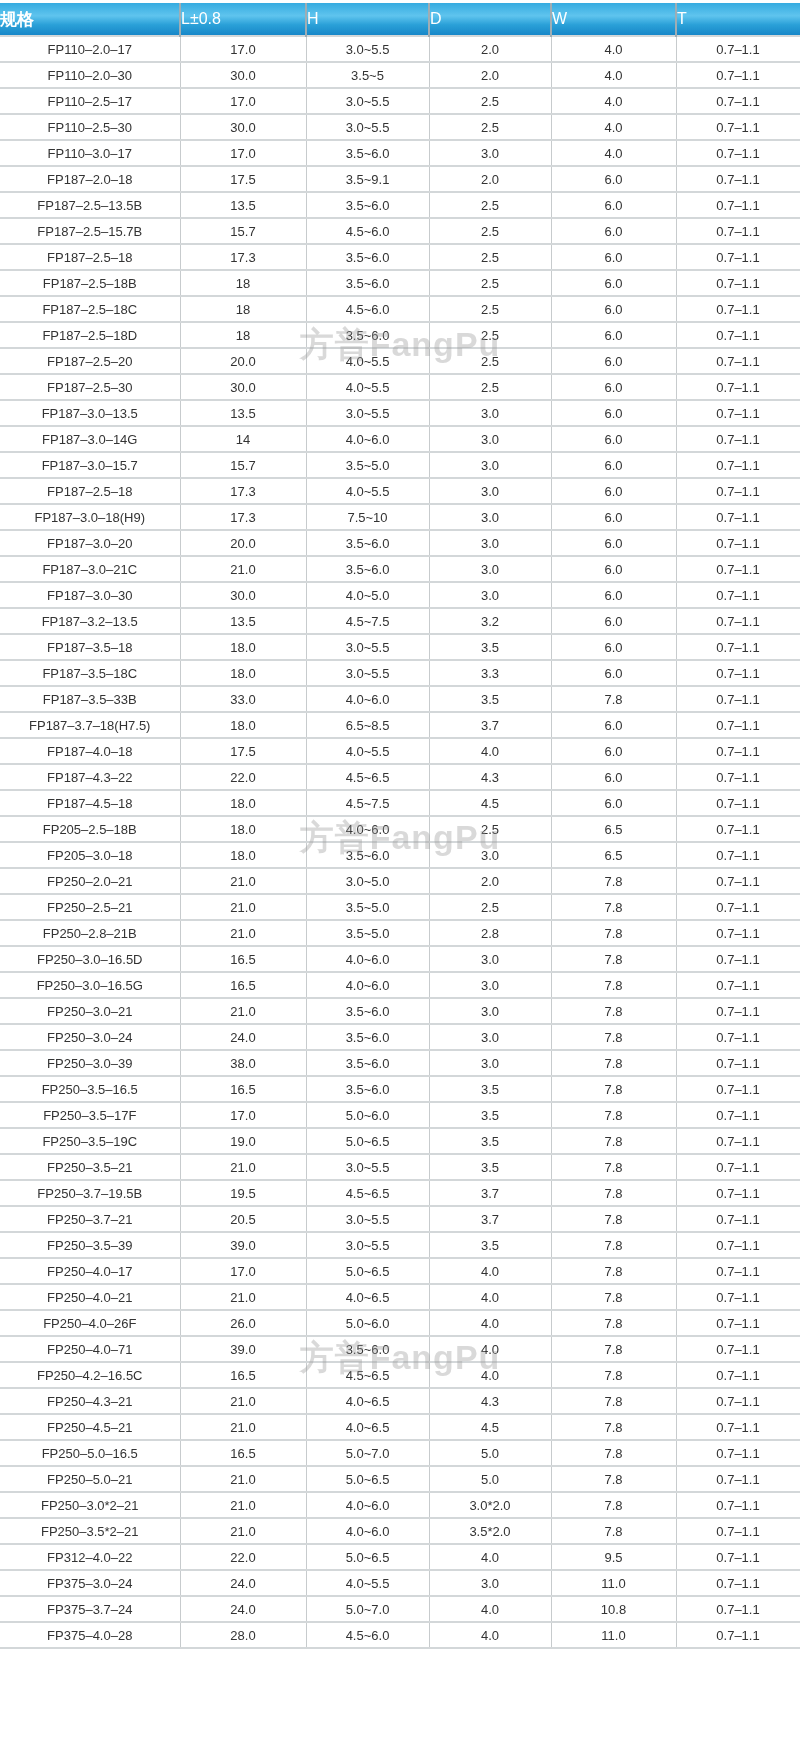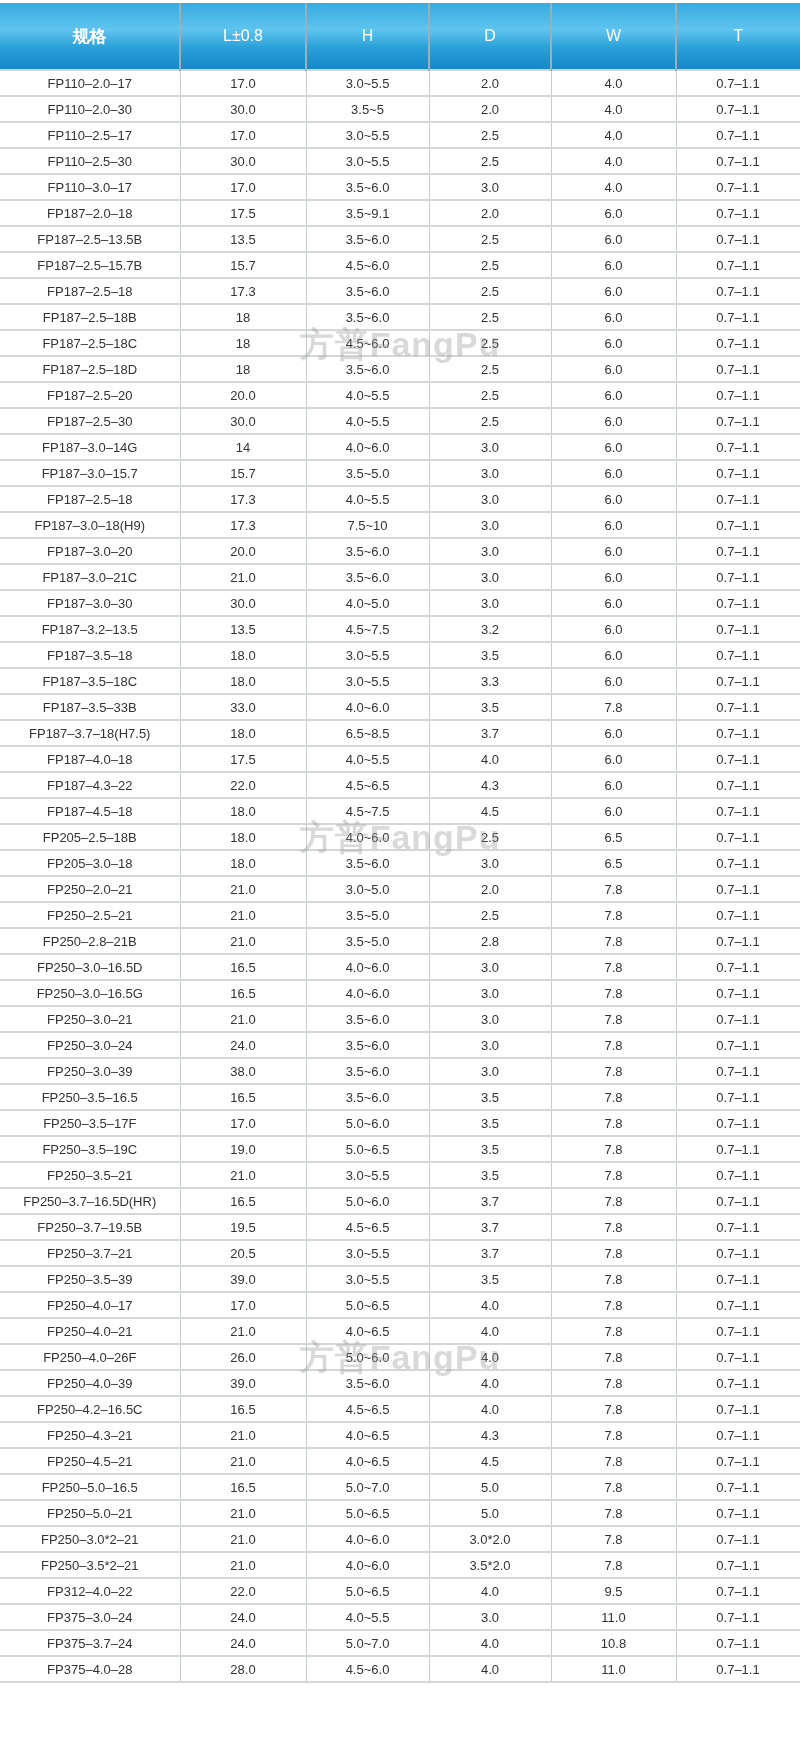--- a/index.html
+++ b/index.html
@@ -18,26 +18,26 @@
     margin-top:3px;
   }
   col.c-spec{width:180px;}
   col.c-l{width:126px;}
   col.c-h{width:123px;}
   col.c-d{width:122px;}
   col.c-w{width:125px;}
   col.c-t{width:124px;}
   th{
     height:32px;
-    padding:17px;
+    padding:0;
     background:linear-gradient(180deg,#35abe0 0%,#5fc4ee 40%,#2aa0d8 68%,#1787c8 100%);
     color:#fff;
     font-size:16px;
     font-weight:normal;
-    text-align:center;
+    text-align:left;
     vertical-align:middle;
     border-left:2px solid #9fadb4;
   }
   th:first-child{border-left:none;font-weight:bold;font-size:17px;}
   td{
     height:24px;
     padding:0 2px;
     font-size:13px;
     color:#333;
     text-align:center;
@@ -196,20 +196,28 @@
         </tr>
         <tr>
           <td>FP187–2.5–30</td>
           <td>30.0</td>
           <td>4.0~5.5</td>
           <td>2.5</td>
           <td>6.0</td>
           <td>0.7–1.1</td>
         </tr>
         <tr>
+          <td>FP187–3.0–13.5</td>
+          <td>13.5</td>
+          <td>3.0~5.5</td>
+          <td>3.0</td>
+          <td>6.0</td>
+          <td>0.7–1.1</td>
+        </tr>
+        <tr>
           <td>FP187–3.0–14G</td>
           <td>14</td>
           <td>4.0~6.0</td>
           <td>3.0</td>
           <td>6.0</td>
           <td>0.7–1.1</td>
         </tr>
         <tr>
           <td>FP187–3.0–15.7</td>
           <td>15.7</td>
@@ -428,28 +436,20 @@
         </tr>
         <tr>
           <td>FP250–3.5–21</td>
           <td>21.0</td>
           <td>3.0~5.5</td>
           <td>3.5</td>
           <td>7.8</td>
           <td>0.7–1.1</td>
         </tr>
         <tr>
-          <td>FP250–3.7–16.5D(HR)</td>
-          <td>16.5</td>
-          <td>5.0~6.0</td>
-          <td>3.7</td>
-          <td>7.8</td>
-          <td>0.7–1.1</td>
-        </tr>
-        <tr>
           <td>FP250–3.7–19.5B</td>
           <td>19.5</td>
           <td>4.5~6.5</td>
           <td>3.7</td>
           <td>7.8</td>
           <td>0.7–1.1</td>
         </tr>
         <tr>
           <td>FP250–3.7–21</td>
           <td>20.5</td>
@@ -484,21 +484,21 @@
         </tr>
         <tr>
           <td>FP250–4.0–26F</td>
           <td>26.0</td>
           <td>5.0~6.0</td>
           <td>4.0</td>
           <td>7.8</td>
           <td>0.7–1.1</td>
         </tr>
         <tr>
-          <td>FP250–4.0–39</td>
+          <td>FP250–4.0–71</td>
           <td>39.0</td>
           <td>3.5~6.0</td>
           <td>4.0</td>
           <td>7.8</td>
           <td>0.7–1.1</td>
         </tr>
         <tr>
           <td>FP250–4.2–16.5C</td>
           <td>16.5</td>
           <td>4.5~6.5</td>

